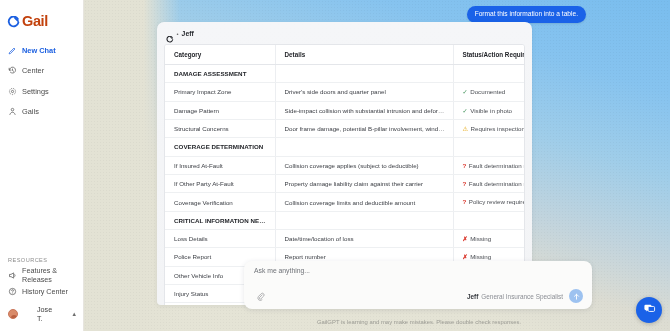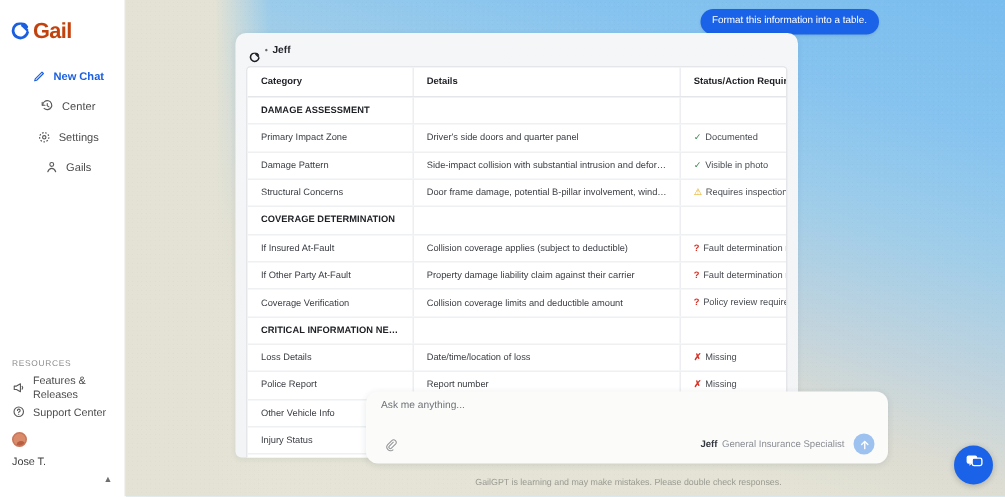--- a/index.html
+++ b/index.html
@@ -53,21 +53,20 @@
   .nav-item {
     display: flex;
     align-items: center;
     gap: 5px;
     height: 16px;
     padding: 0 0 0 8px;
     font-size: 7.4px;
     color: #4b4b4b;
     cursor: pointer;
     margin-bottom: 4.5px;
-    justify-content: center;
   }
   .nav-item.active { color: #1b5fe0; font-weight: 700; }
   .nav-ic { width: 9px; height: 9px; display: block; flex: 0 0 9px; }
 
   .resources-wrap { margin-top: auto; padding-bottom: 4px; }
   .res-title {
     font-size: 5.6px;
     letter-spacing: 0.45px;
     color: #8d8d8d;
     padding: 0 0 5px 8px;
@@ -78,26 +77,25 @@
     gap: 5px;
     height: 14px;
     padding: 0 0 0 8px;
     font-size: 7.2px;
     color: #4b4b4b;
     cursor: pointer;
     margin-bottom: 2px;
   }
   .user-row {
     display: flex;
-    align-items: flex-start;
-    gap: 5px;
+    align-items: center;
+    gap: 19px;
     padding: 4px 8px 4px 8px;
     cursor: pointer;
     margin-top: 3px;
-    flex-direction: column;
   }
   .avatar {
     width: 10px; height: 10px; border-radius: 50%;
     background: #d98b6a;
     border: 0.5px solid #c9765a;
     flex: 0 0 10px;
     position: relative;
     overflow: hidden;
   }
   .avatar::after{
@@ -381,21 +379,21 @@
       </div>
 
       <div class="res-item">
         <span class="nav-ic">
           <svg viewBox="0 0 24 24" width="9" height="9">
               <circle cx="12" cy="12" r="8.4" fill="none" stroke="#5a5a5a" stroke-width="2"></circle>
               <path d="M9.7 9.6a2.4 2.4 0 1 1 3.2 2.3c-.7.3-1 .9-1 1.6" fill="none" stroke="#5a5a5a" stroke-width="2" stroke-linecap="round"></path>
               <circle cx="12" cy="16.6" r="1" fill="#5a5a5a"></circle>
             </svg>
         </span>
-        <span>Support Center</span>
+        <span>History Center</span>
       </div>
 
       <div class="user-row">
         <span class="avatar"></span>
         <span class="user-name">Jose T.</span>
         <span class="caret-up">▲</span>
       </div>
     </div>
   </aside>
 

